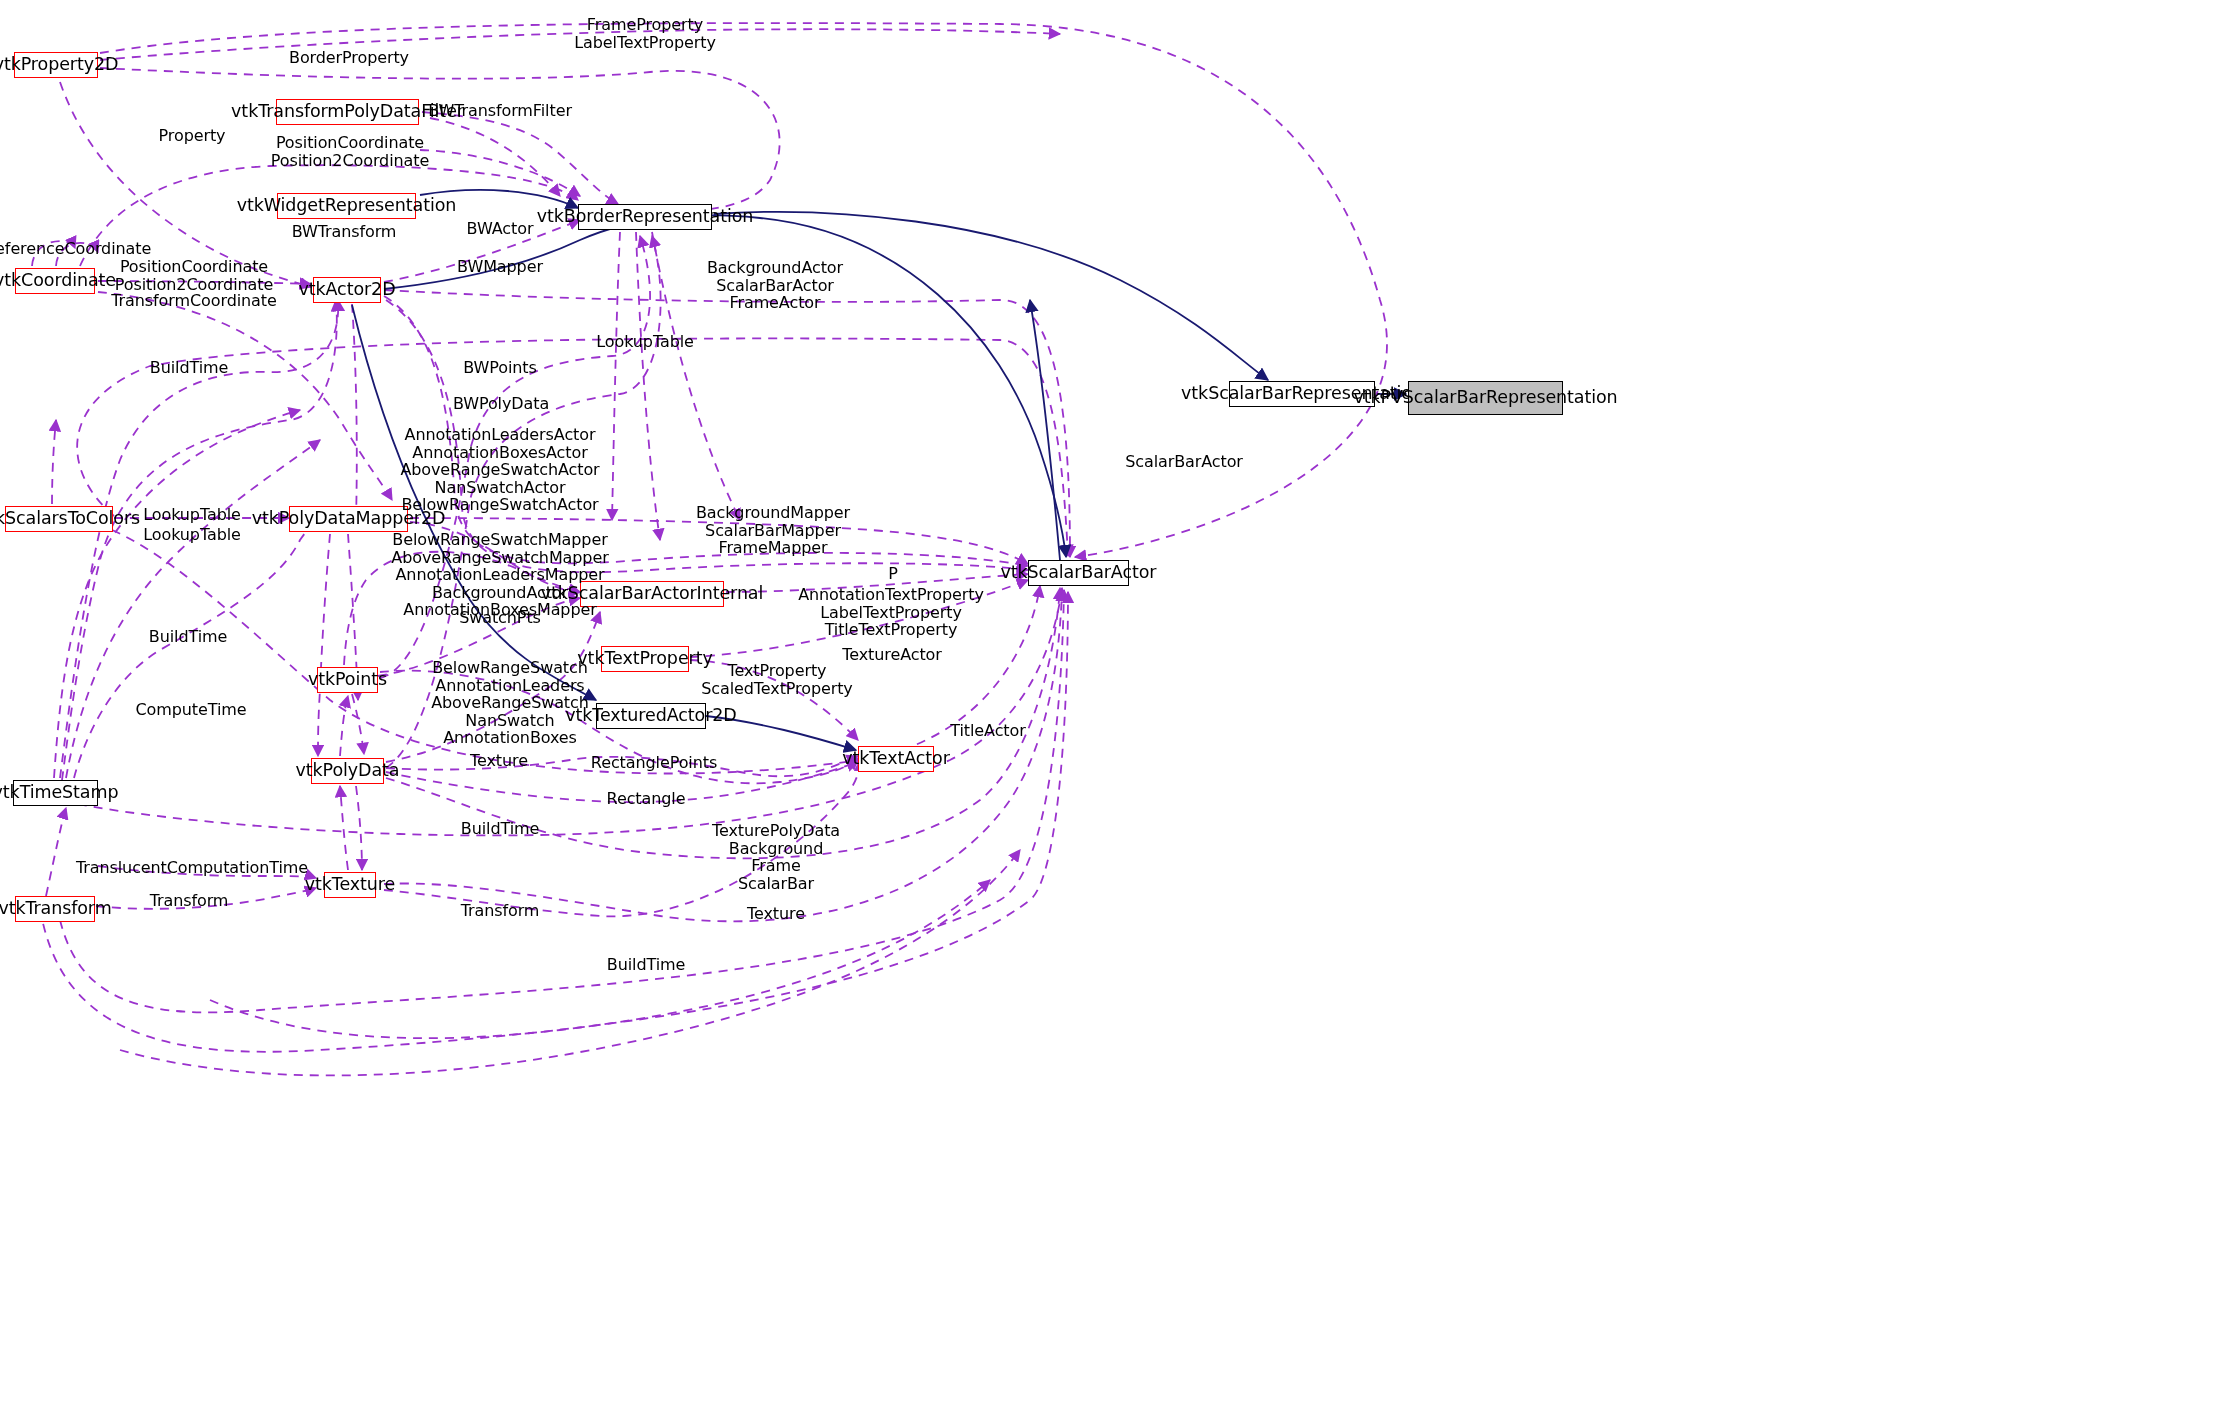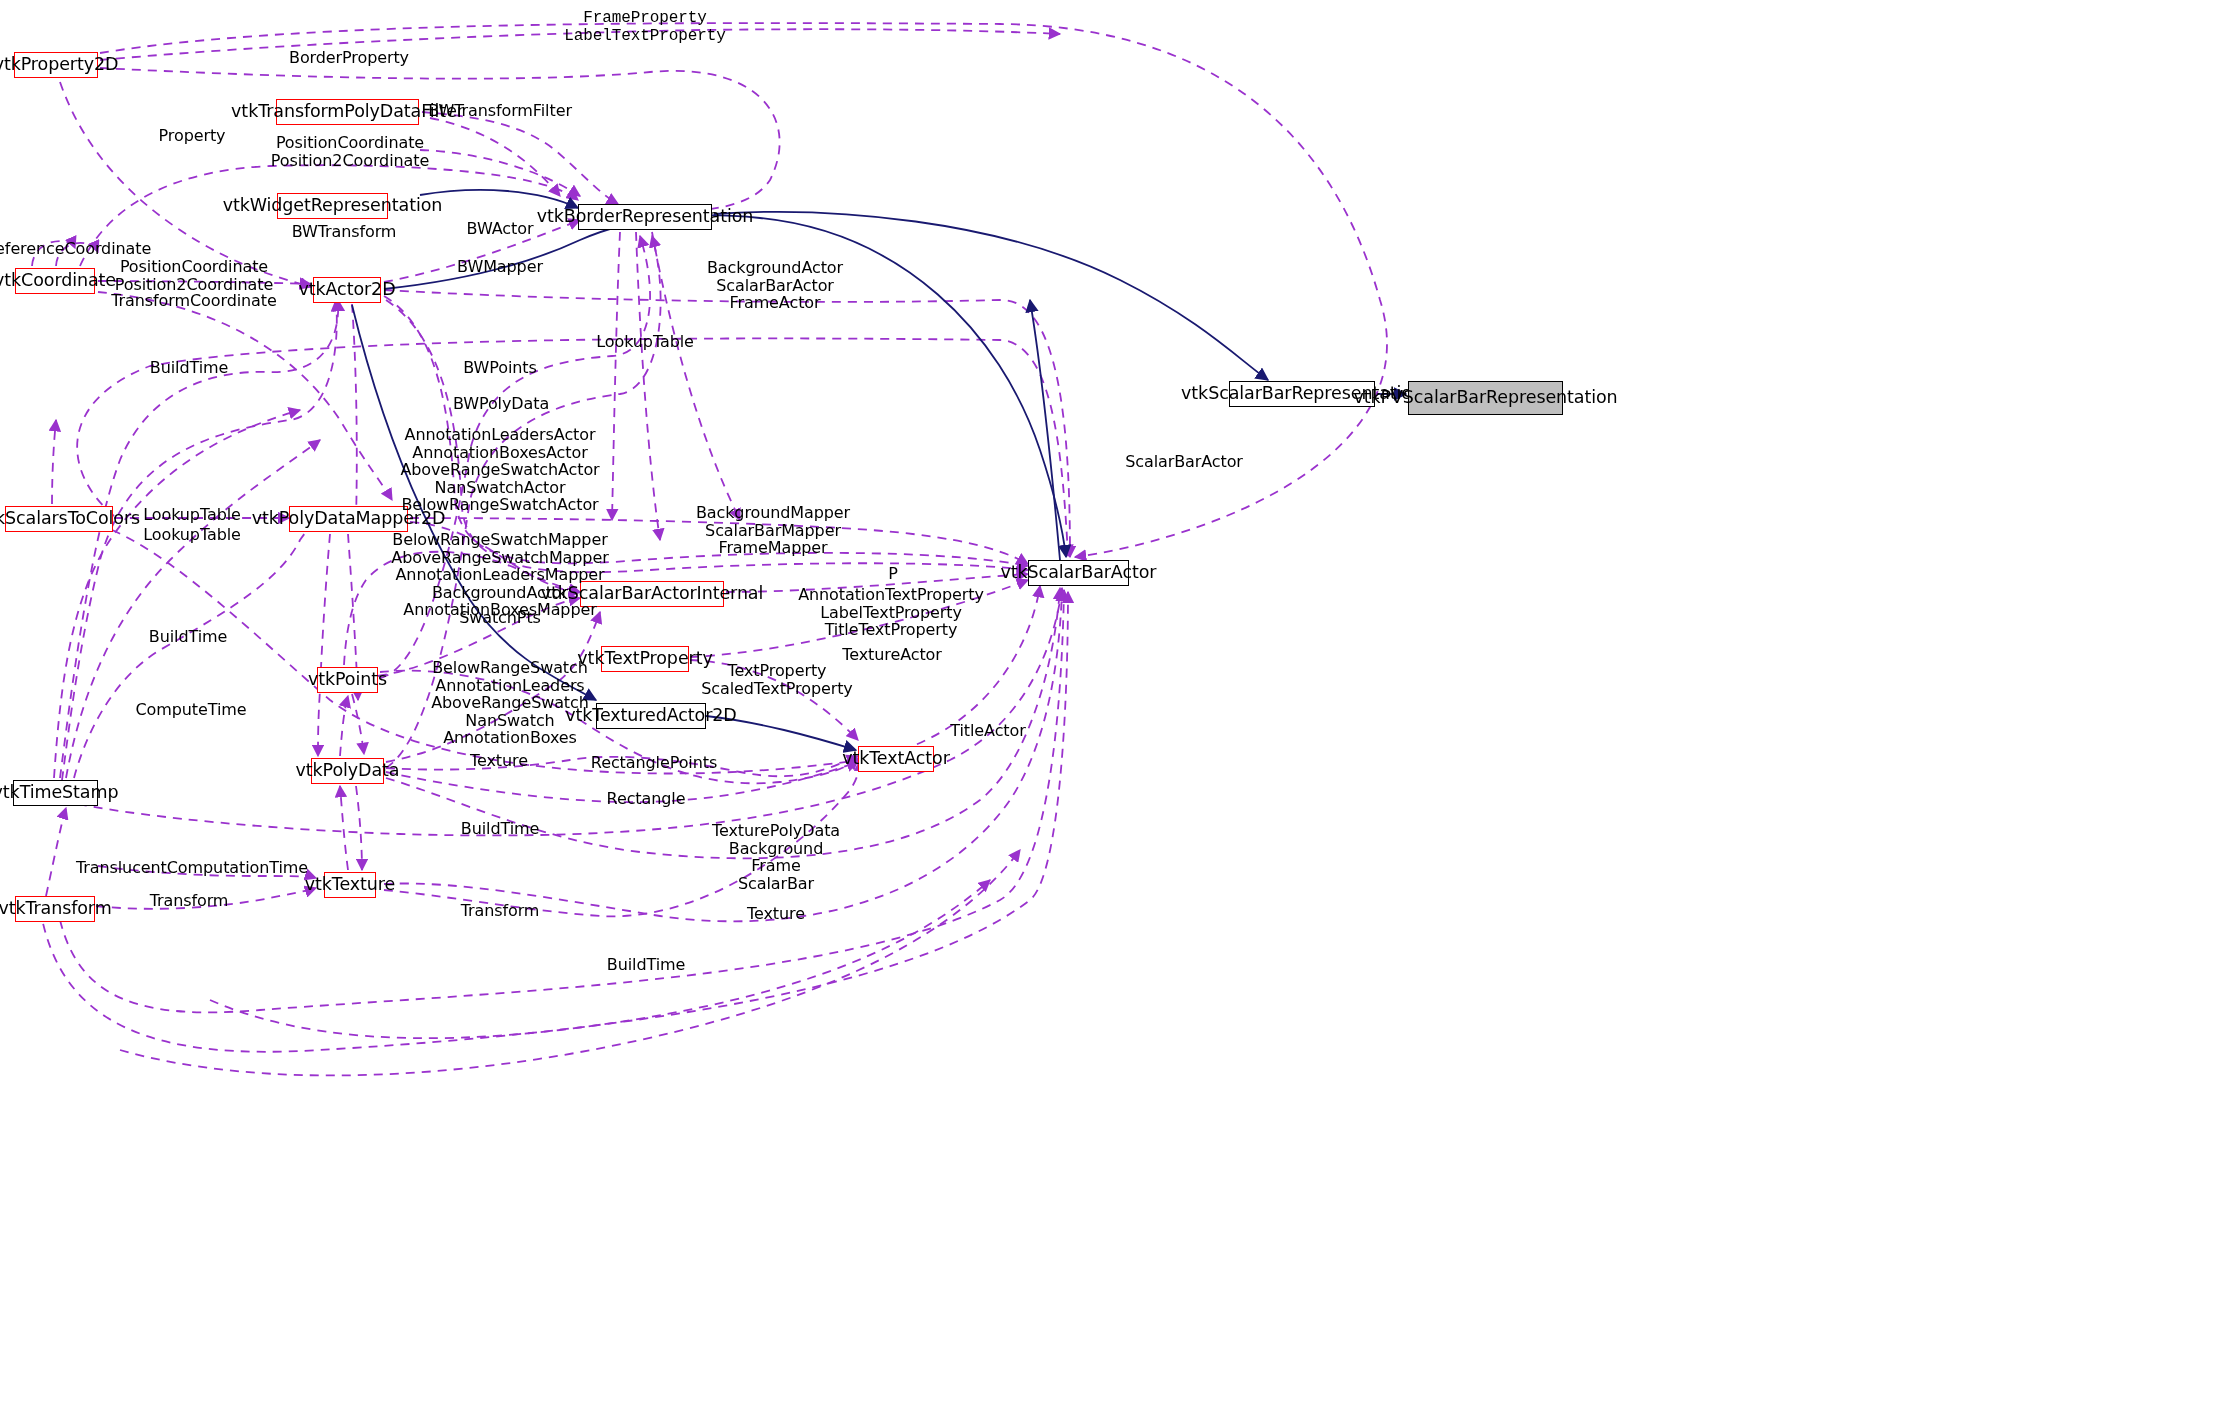--- a/index.html
+++ b/index.html
@@ -198,41 +198,41 @@
 
       <path d="M 706 716 C 760 722 810 736 856 750"></path>
 
       <path d="M 1060 560 C 1050 450 1040 360 1030 300"></path>
     </g>
   </svg>
 
   <div id="nodes-layer">
       <div class="node" style="left: 14px; top: 52px; width: 84px; height: 26px;">vtkProperty2D</div>
       <div class="node" style="left: 276px; top: 99px; width: 143px; height: 26px;">vtkTransformPolyDataFilter</div>
-      <div class="node" style="left: 277px; top: 193px; width: 111px; height: 26px;">vtkWidgetRepresentation</div>
+      <div class="node" style="left: 277px; top: 193px; width: 139px; height: 26px;">vtkWidgetRepresentation</div>
       <div class="node black-border" style="left: 578px; top: 204px; width: 134px; height: 26px;">vtkBorderRepresentation</div>
       <div class="node" style="left: 15px; top: 268px; width: 80px; height: 26px;">vtkCoordinate</div>
       <div class="node" style="left: 313px; top: 277px; width: 68px; height: 26px;">vtkActor2D</div>
       <div class="node black-border" style="left: 1229px; top: 381px; width: 146px; height: 26px;">vtkScalarBarRepresentation</div>
       <div class="node current" style="left: 1408px; top: 381px; width: 155px; height: 34px;">vtkPVScalarBarRepresentation</div>
       <div class="node" style="left: 5px; top: 506px; width: 108px; height: 26px;">vtkScalarsToColors</div>
       <div class="node" style="left: 289px; top: 506px; width: 119px; height: 26px;">vtkPolyDataMapper2D</div>
       <div class="node black-border" style="left: 1028px; top: 560px; width: 101px; height: 26px;">vtkScalarBarActor</div>
       <div class="node" style="left: 580px; top: 581px; width: 144px; height: 26px;">vtkScalarBarActorInternal</div>
       <div class="node" style="left: 601px; top: 646px; width: 88px; height: 26px;">vtkTextProperty</div>
       <div class="node" style="left: 317px; top: 667px; width: 61px; height: 26px;">vtkPoints</div>
       <div class="node black-border" style="left: 596px; top: 703px; width: 110px; height: 26px;">vtkTexturedActor2D</div>
       <div class="node" style="left: 858px; top: 746px; width: 76px; height: 26px;">vtkTextActor</div>
       <div class="node" style="left: 311px; top: 758px; width: 73px; height: 26px;">vtkPolyData</div>
       <div class="node black-border" style="left: 13px; top: 780px; width: 85px; height: 26px;">vtkTimeStamp</div>
       <div class="node" style="left: 324px; top: 872px; width: 52px; height: 26px;">vtkTexture</div>
       <div class="node" style="left: 15px; top: 896px; width: 80px; height: 26px;">vtkTransform</div>
     </div>
   <div id="labels-layer">
-      <div class="edge-label multi" style="left: 645px; top: 10px; font-family: Liberation Mono, monospace;">
+      <div class="edge-label multi" style="left: 645px; top: 16px;">
         <div>FrameProperty</div>
         <div>LabelTextProperty</div>
       </div>
       <div class="edge-label" style="left: 349px; top: 49px;">
         <div>BorderProperty</div>
       </div>
       <div class="edge-label" style="left: 500px; top: 102px;">
         <div>BWTransformFilter</div>
       </div>
       <div class="edge-label" style="left: 192px; top: 127px;">

